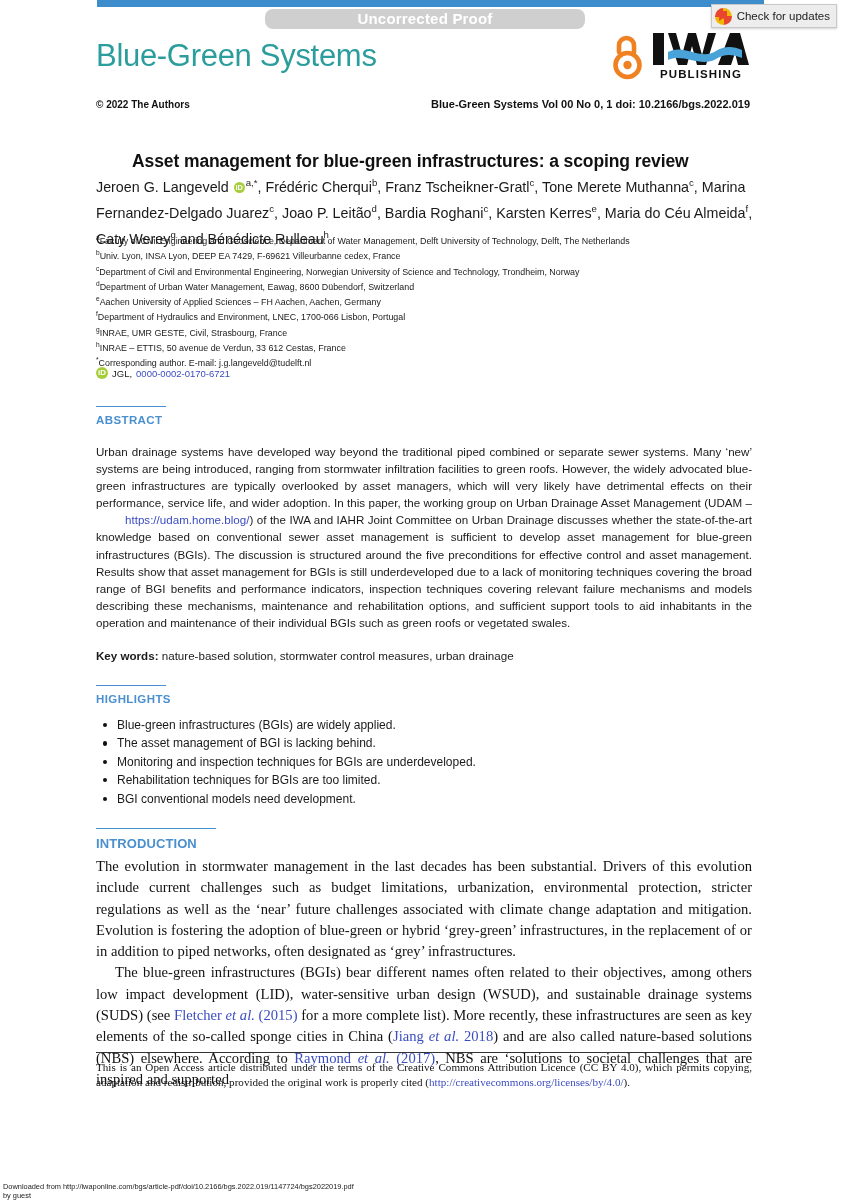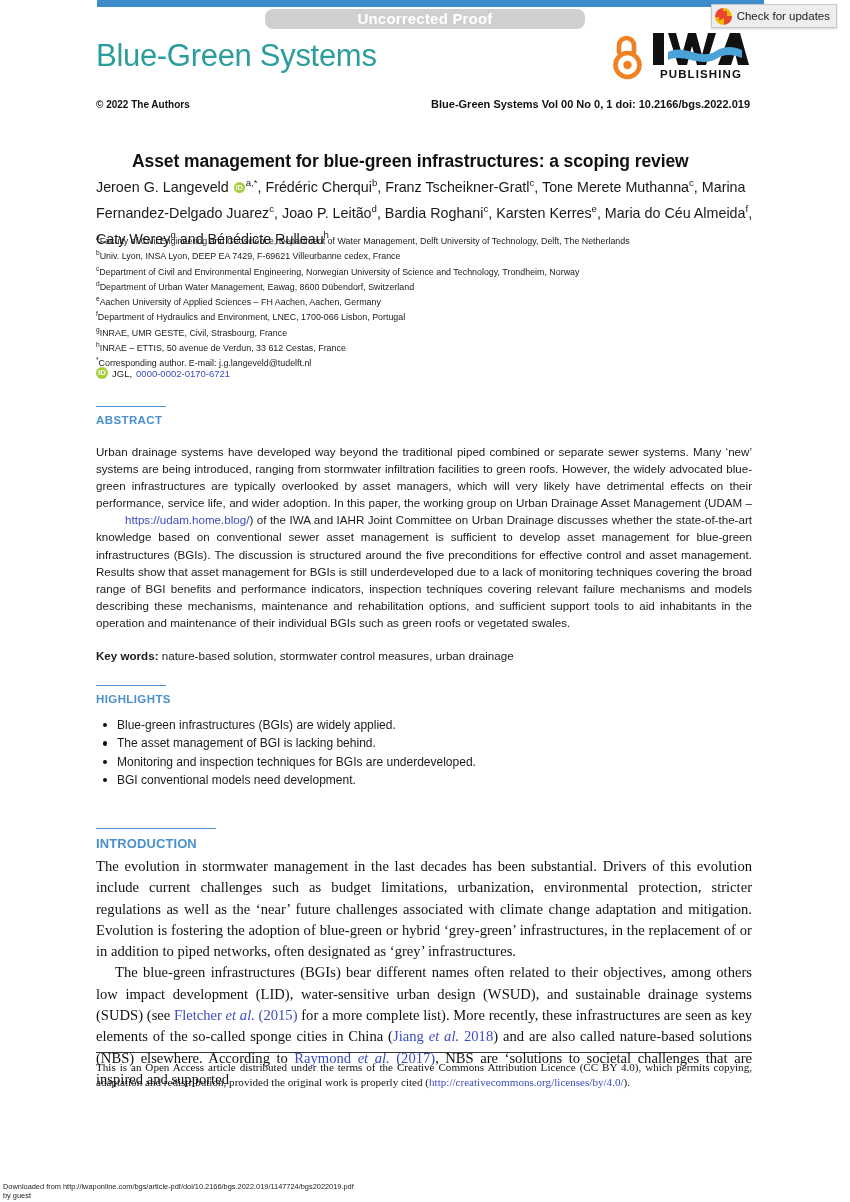--- a/index.html
+++ b/index.html
@@ -373,20 +373,21 @@
 <div class="keywords">
   <b>Key words:</b>
   <span>nature-based solution, stormwater control measures, urban drainage</span>
 </div>
 
 <div class="sec-head" id="highlights-head">HIGHLIGHTS</div>
 <ul class="highlights-list">
     <li>Blue-green infrastructures (BGIs) are widely applied.</li>
     <li>The asset management of BGI is lacking behind.</li>
     <li>Monitoring and inspection techniques for BGIs are underdeveloped.</li>
+    <li>Rehabilitation techniques for BGIs are too limited.</li>
     <li>BGI conventional models need development.</li>
   </ul>
 
 <div class="sec-head" id="introduction-head">INTRODUCTION</div>
 <div class="intro-body">
     <p>The evolution in stormwater management in the last decades has been substantial. Drivers of this evolution include current challenges such as budget limitations, urbanization, environmental protection, stricter regulations as well as the ‘near’ future challenges associated with climate change adaptation and mitigation. Evolution is fostering the adoption of blue-green or hybrid ‘grey-green’ infrastructures, in the replacement of or in addition to piped networks, often designated as ‘grey’ infrastructures.</p>
     <p>The blue-green infrastructures (BGIs) bear different names often related to their objectives, among others low impact development (LID), water-sensitive urban design (WSUD), and sustainable drainage systems (SUDS) (see <span class="cite">Fletcher <i>et al.</i> (2015)</span> for a more complete list). More recently, these infrastructures are seen as key elements of the so-called sponge cities in China (<span class="cite">Jiang <i>et al.</i> 2018</span>) and are also called nature-based solutions (NBS) elsewhere. According to <span class="cite">Raymond <i>et al.</i> (2017)</span>, NBS are ‘solutions to societal challenges that are inspired and supported</p>
   </div>
 
 <div class="licence-rule"></div>

